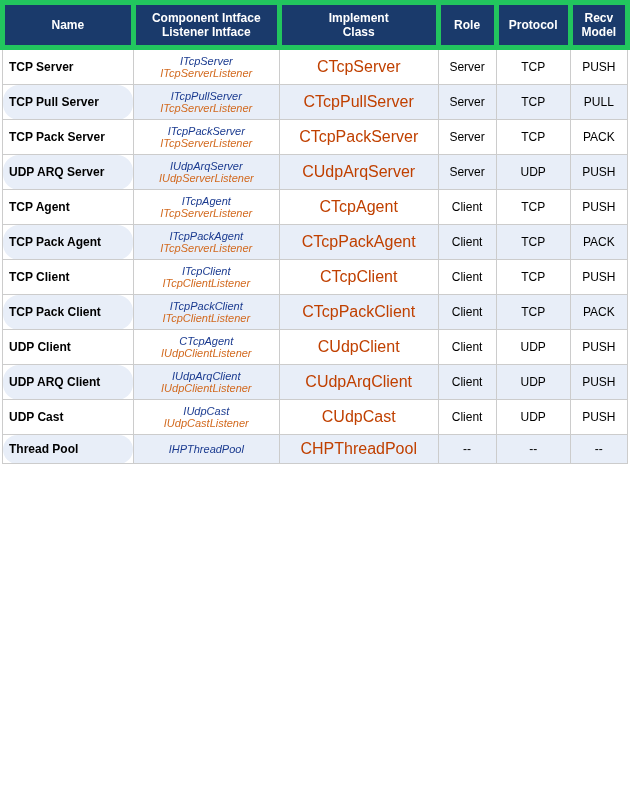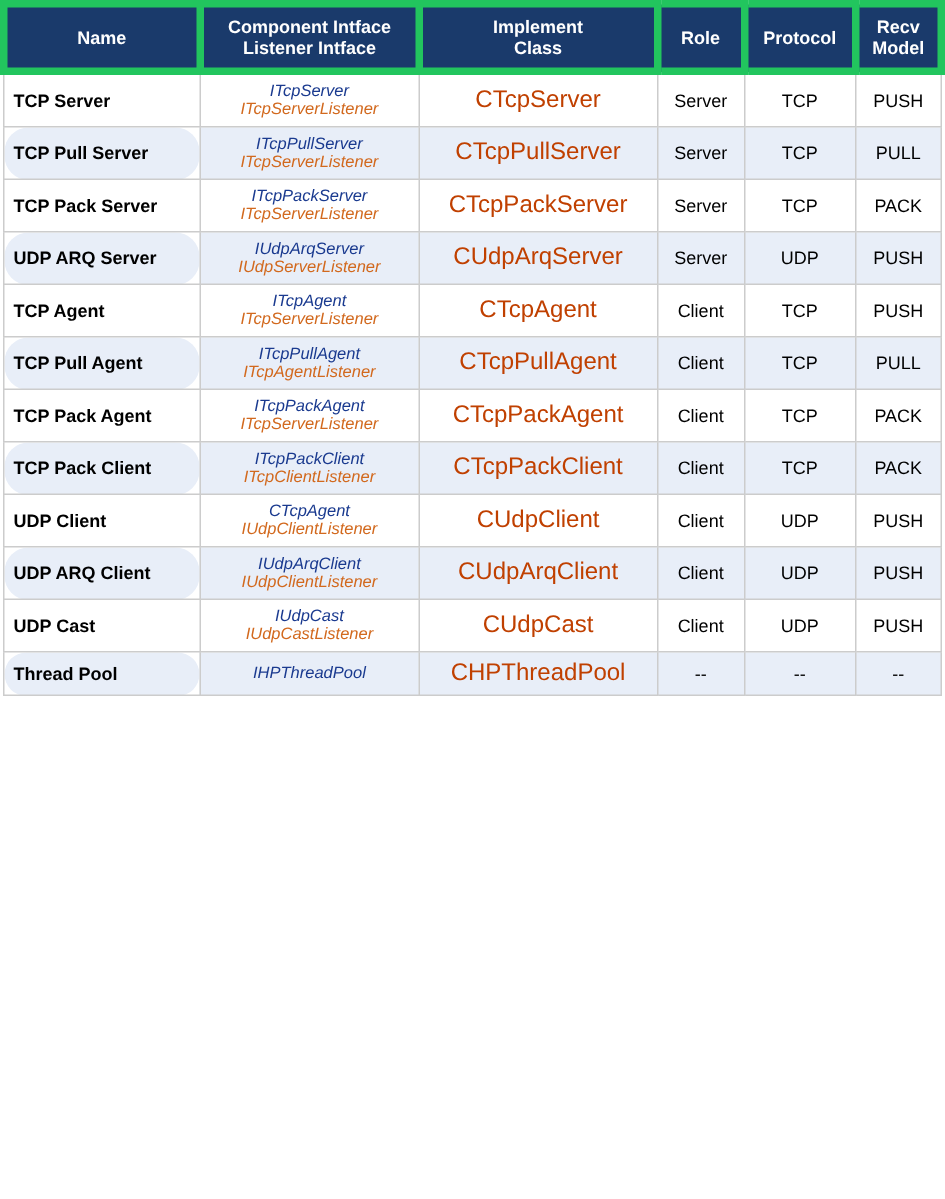--- a/index.html
+++ b/index.html
@@ -128,40 +128,40 @@
         <td class="interface-cell">
           <span class="interface-line blue">ITcpAgent</span>
           <span class="interface-line">ITcpServerListener</span>
         </td>
         <td class="impl-cell">CTcpAgent</td>
         <td class="role-cell">Client</td>
         <td class="protocol-cell">TCP</td>
         <td class="recv-cell">PUSH</td>
       </tr>
       <tr>
-        <td class="name-cell">TCP Pull Agent</td>
-        <td class="interface-cell">
-          <span class="interface-line blue">ITcpPullAgent</span>
-          <span class="interface-line">ITcpAgentListener</span>
-        </td>
-        <td class="impl-cell">CTcpPullAgent</td>
-        <td class="role-cell">Client</td>
-        <td class="protocol-cell">TCP</td>
-        <td class="recv-cell">PULL</td>
-      </tr>
-      <tr>
         <td class="name-cell">TCP Pack Agent</td>
         <td class="interface-cell">
           <span class="interface-line blue">ITcpPackAgent</span>
           <span class="interface-line">ITcpServerListener</span>
         </td>
         <td class="impl-cell">CTcpPackAgent</td>
         <td class="role-cell">Client</td>
         <td class="protocol-cell">TCP</td>
         <td class="recv-cell">PACK</td>
+      </tr>
+      <tr>
+        <td class="name-cell">TCP Client</td>
+        <td class="interface-cell">
+          <span class="interface-line blue">ITcpClient</span>
+          <span class="interface-line">ITcpClientListener</span>
+        </td>
+        <td class="impl-cell">CTcpClient</td>
+        <td class="role-cell">Client</td>
+        <td class="protocol-cell">TCP</td>
+        <td class="recv-cell">PUSH</td>
       </tr>
       <tr>
         <td class="name-cell">TCP Pack Client</td>
         <td class="interface-cell">
           <span class="interface-line blue">ITcpPackClient</span>
           <span class="interface-line">ITcpClientListener</span>
         </td>
         <td class="impl-cell">CTcpPackClient</td>
         <td class="role-cell">Client</td>
         <td class="protocol-cell">TCP</td>

